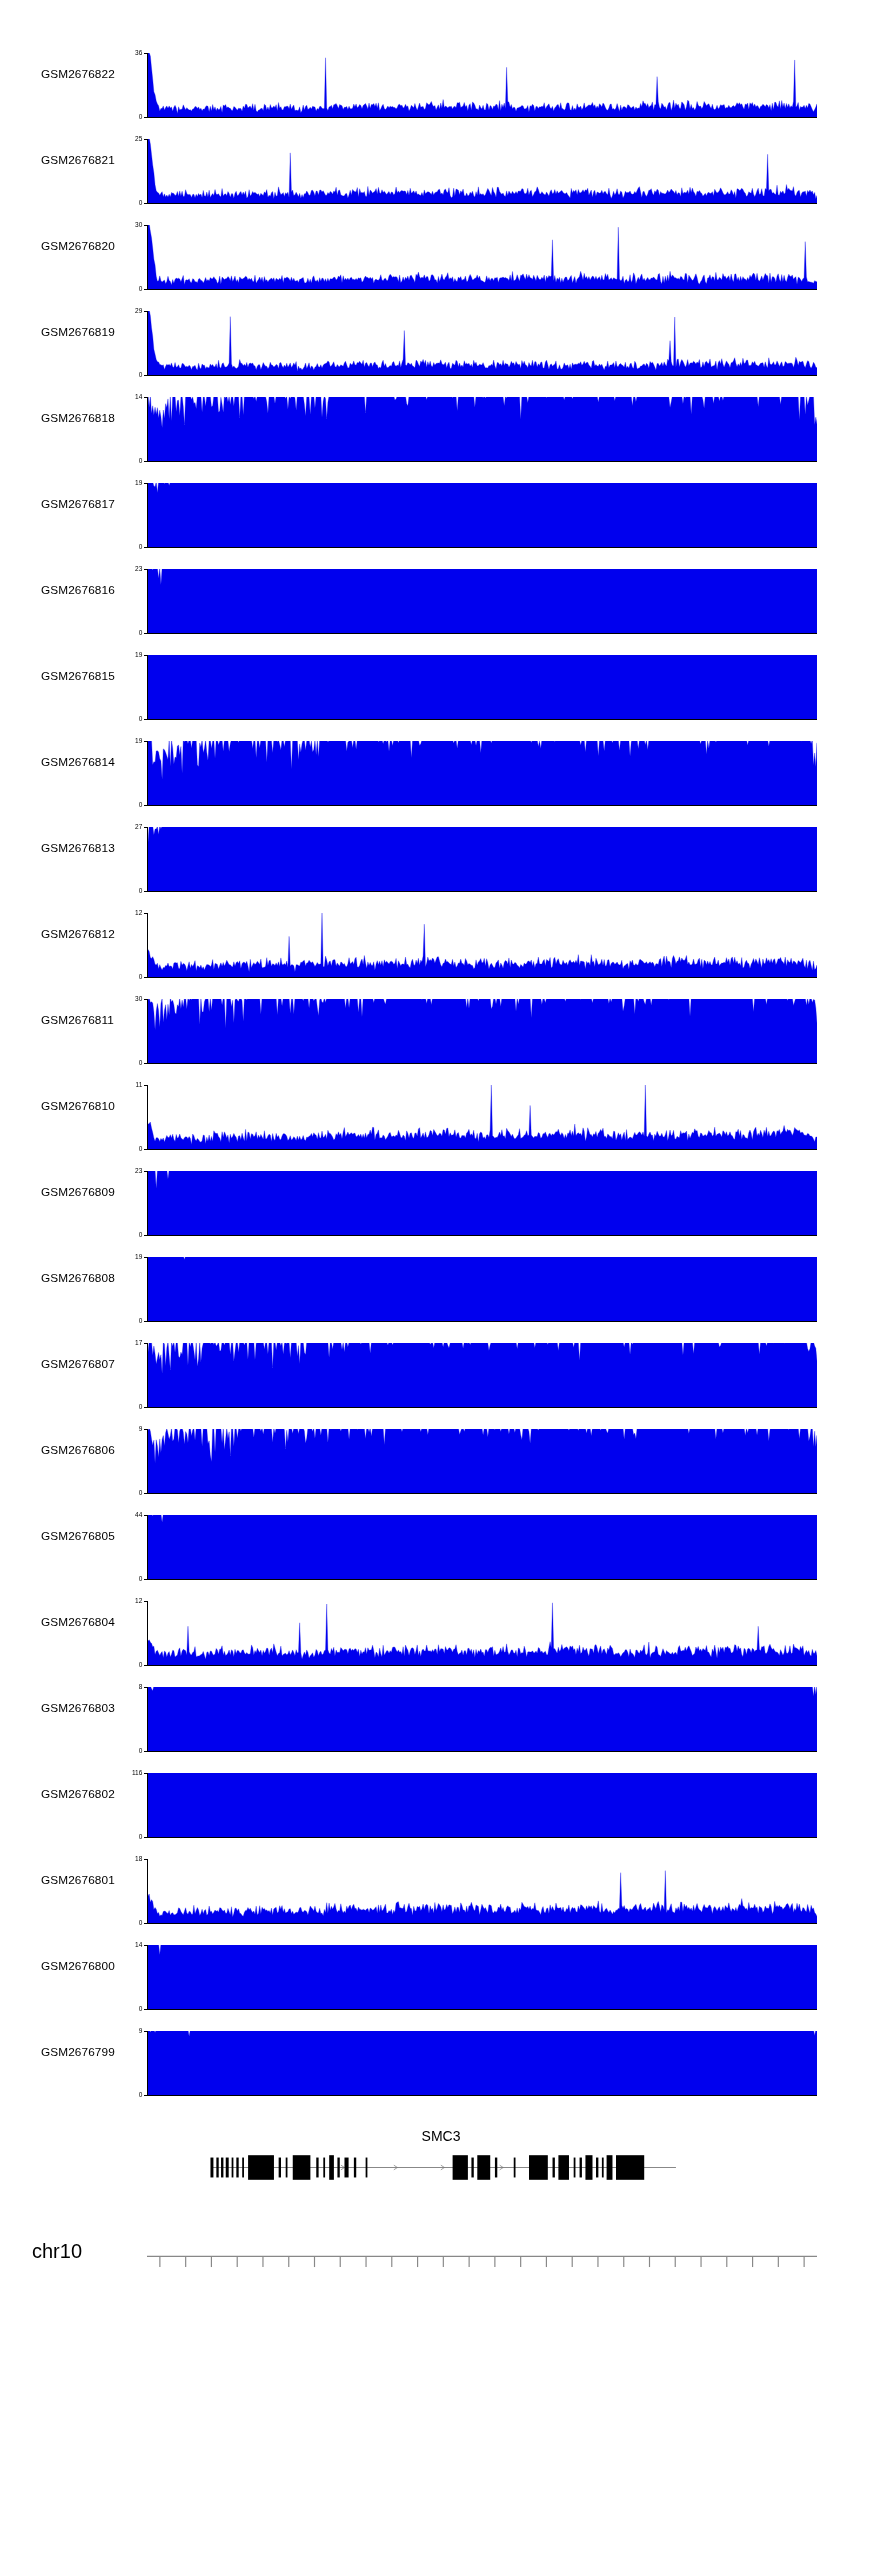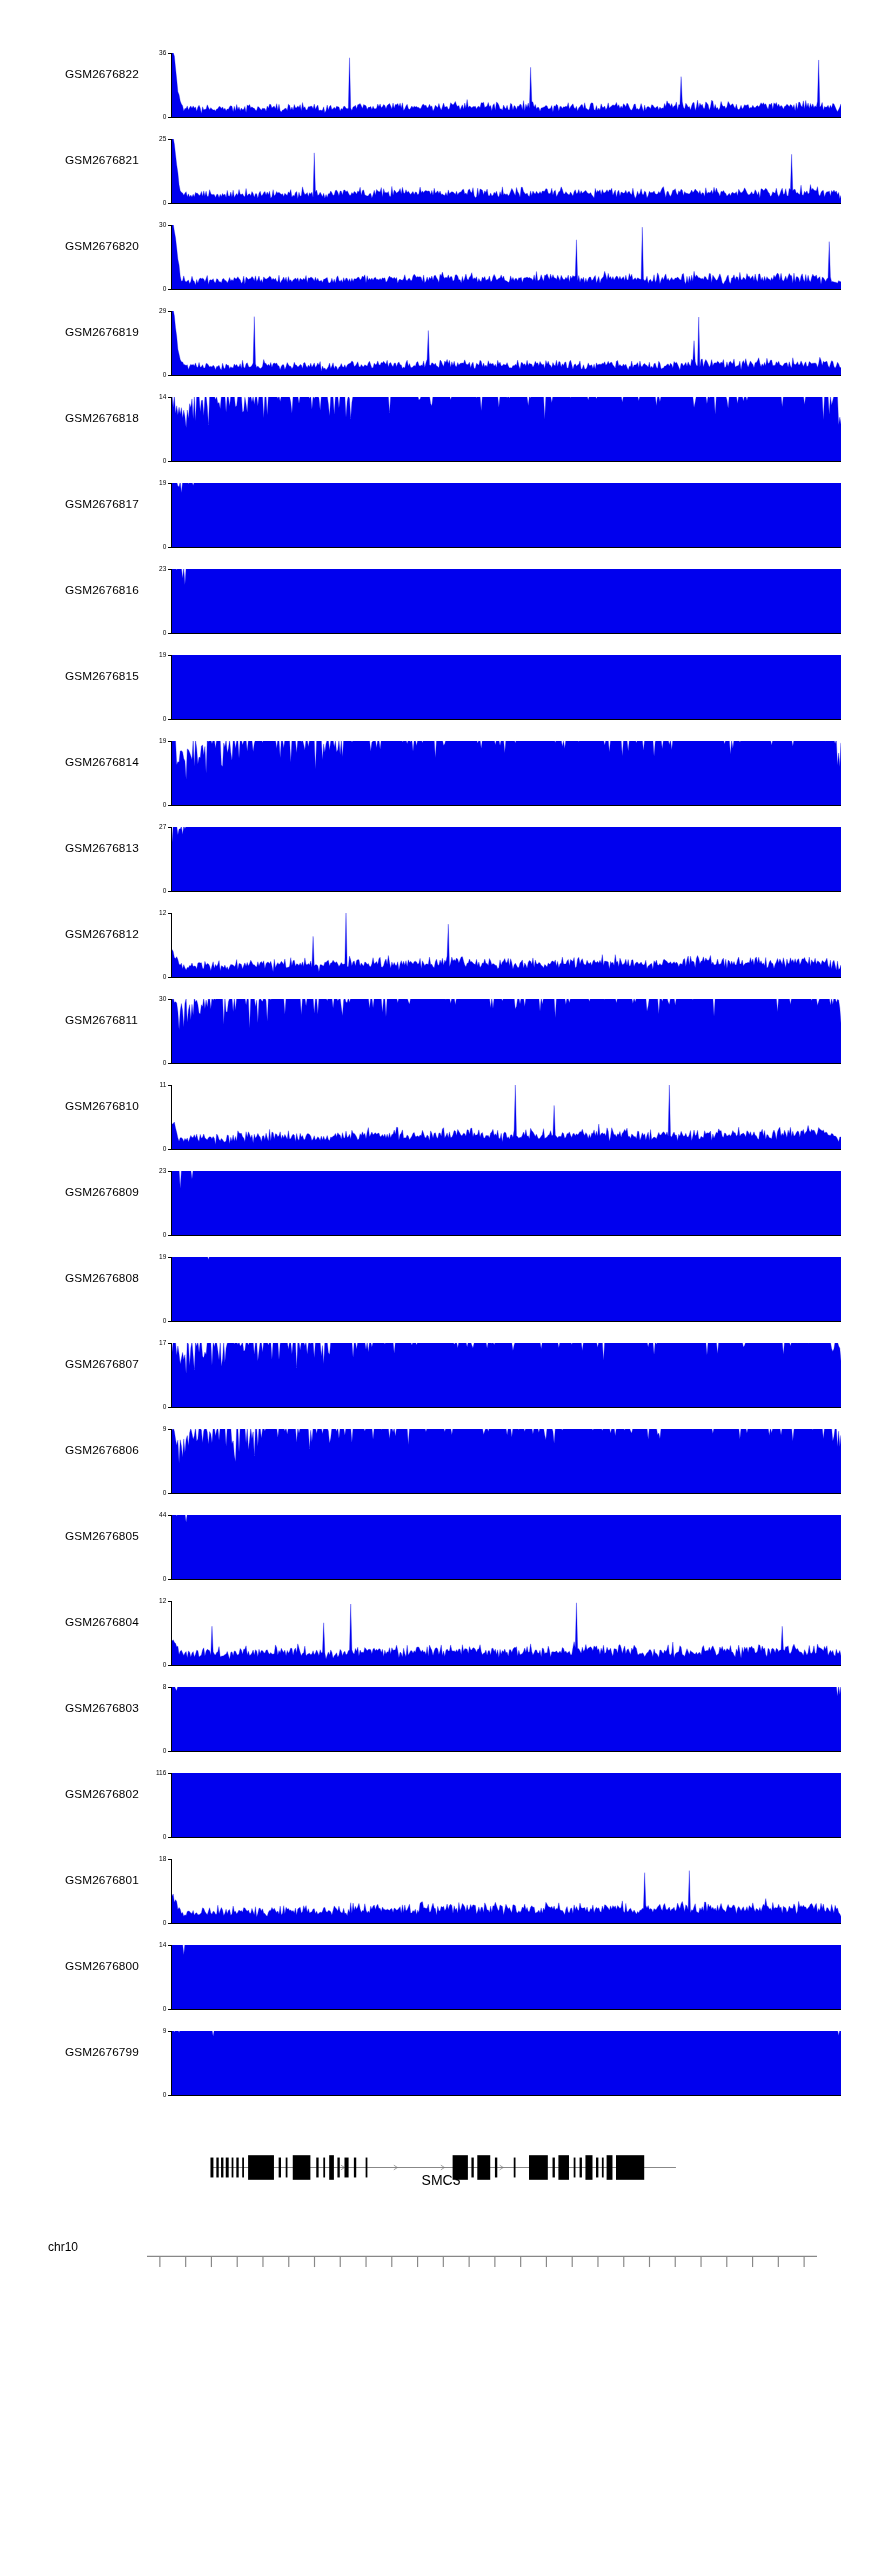--- a/index.html
+++ b/index.html
@@ -20,21 +20,20 @@
     width: 882px;
     height: 2576px;
     box-sizing: border-box;
     padding: 0;
   }
   .tracks-area {
     position: absolute;
     left: 0;
     top: 41px;
     width: 764px;
-    padding-left: 24px;
   }
   .track-row {
     position: relative;
     height: 86px;
     width: 882px;
   }
   .track-label {
     position: absolute;
     left: 41px;
     top: 26px;
@@ -102,43 +101,42 @@
     width: 882px;
     height: 88px;
   }
   .gene-name {
     position: absolute;
     top: 4.7px;
     left: 0;
     width: 882px;
     text-align: center;
     font-size: 14px;
-    margin-top: 44px;
   }
   .gene-svg {
     position: absolute;
     left: 147px;
     top: 23.5px;
     width: 670px;
     height: 41px;
   }
 
   
   .ruler-area {
     position: absolute;
     left: 0;
     top: 2235px;
     width: 882px;
     height: 118px;
   }
   .chrom-label {
     position: absolute;
-    left: 48px;
+    left: 32px;
     top: 4.7px;
-    font-size: 12px;
+    font-size: 20px;
     color: #000;
   }
   .ruler-svg {
     position: absolute;
     left: 147px;
     top: 5.9px;
     width: 670px;
     height: 71px;
   }
   .ruler-tick-label {

